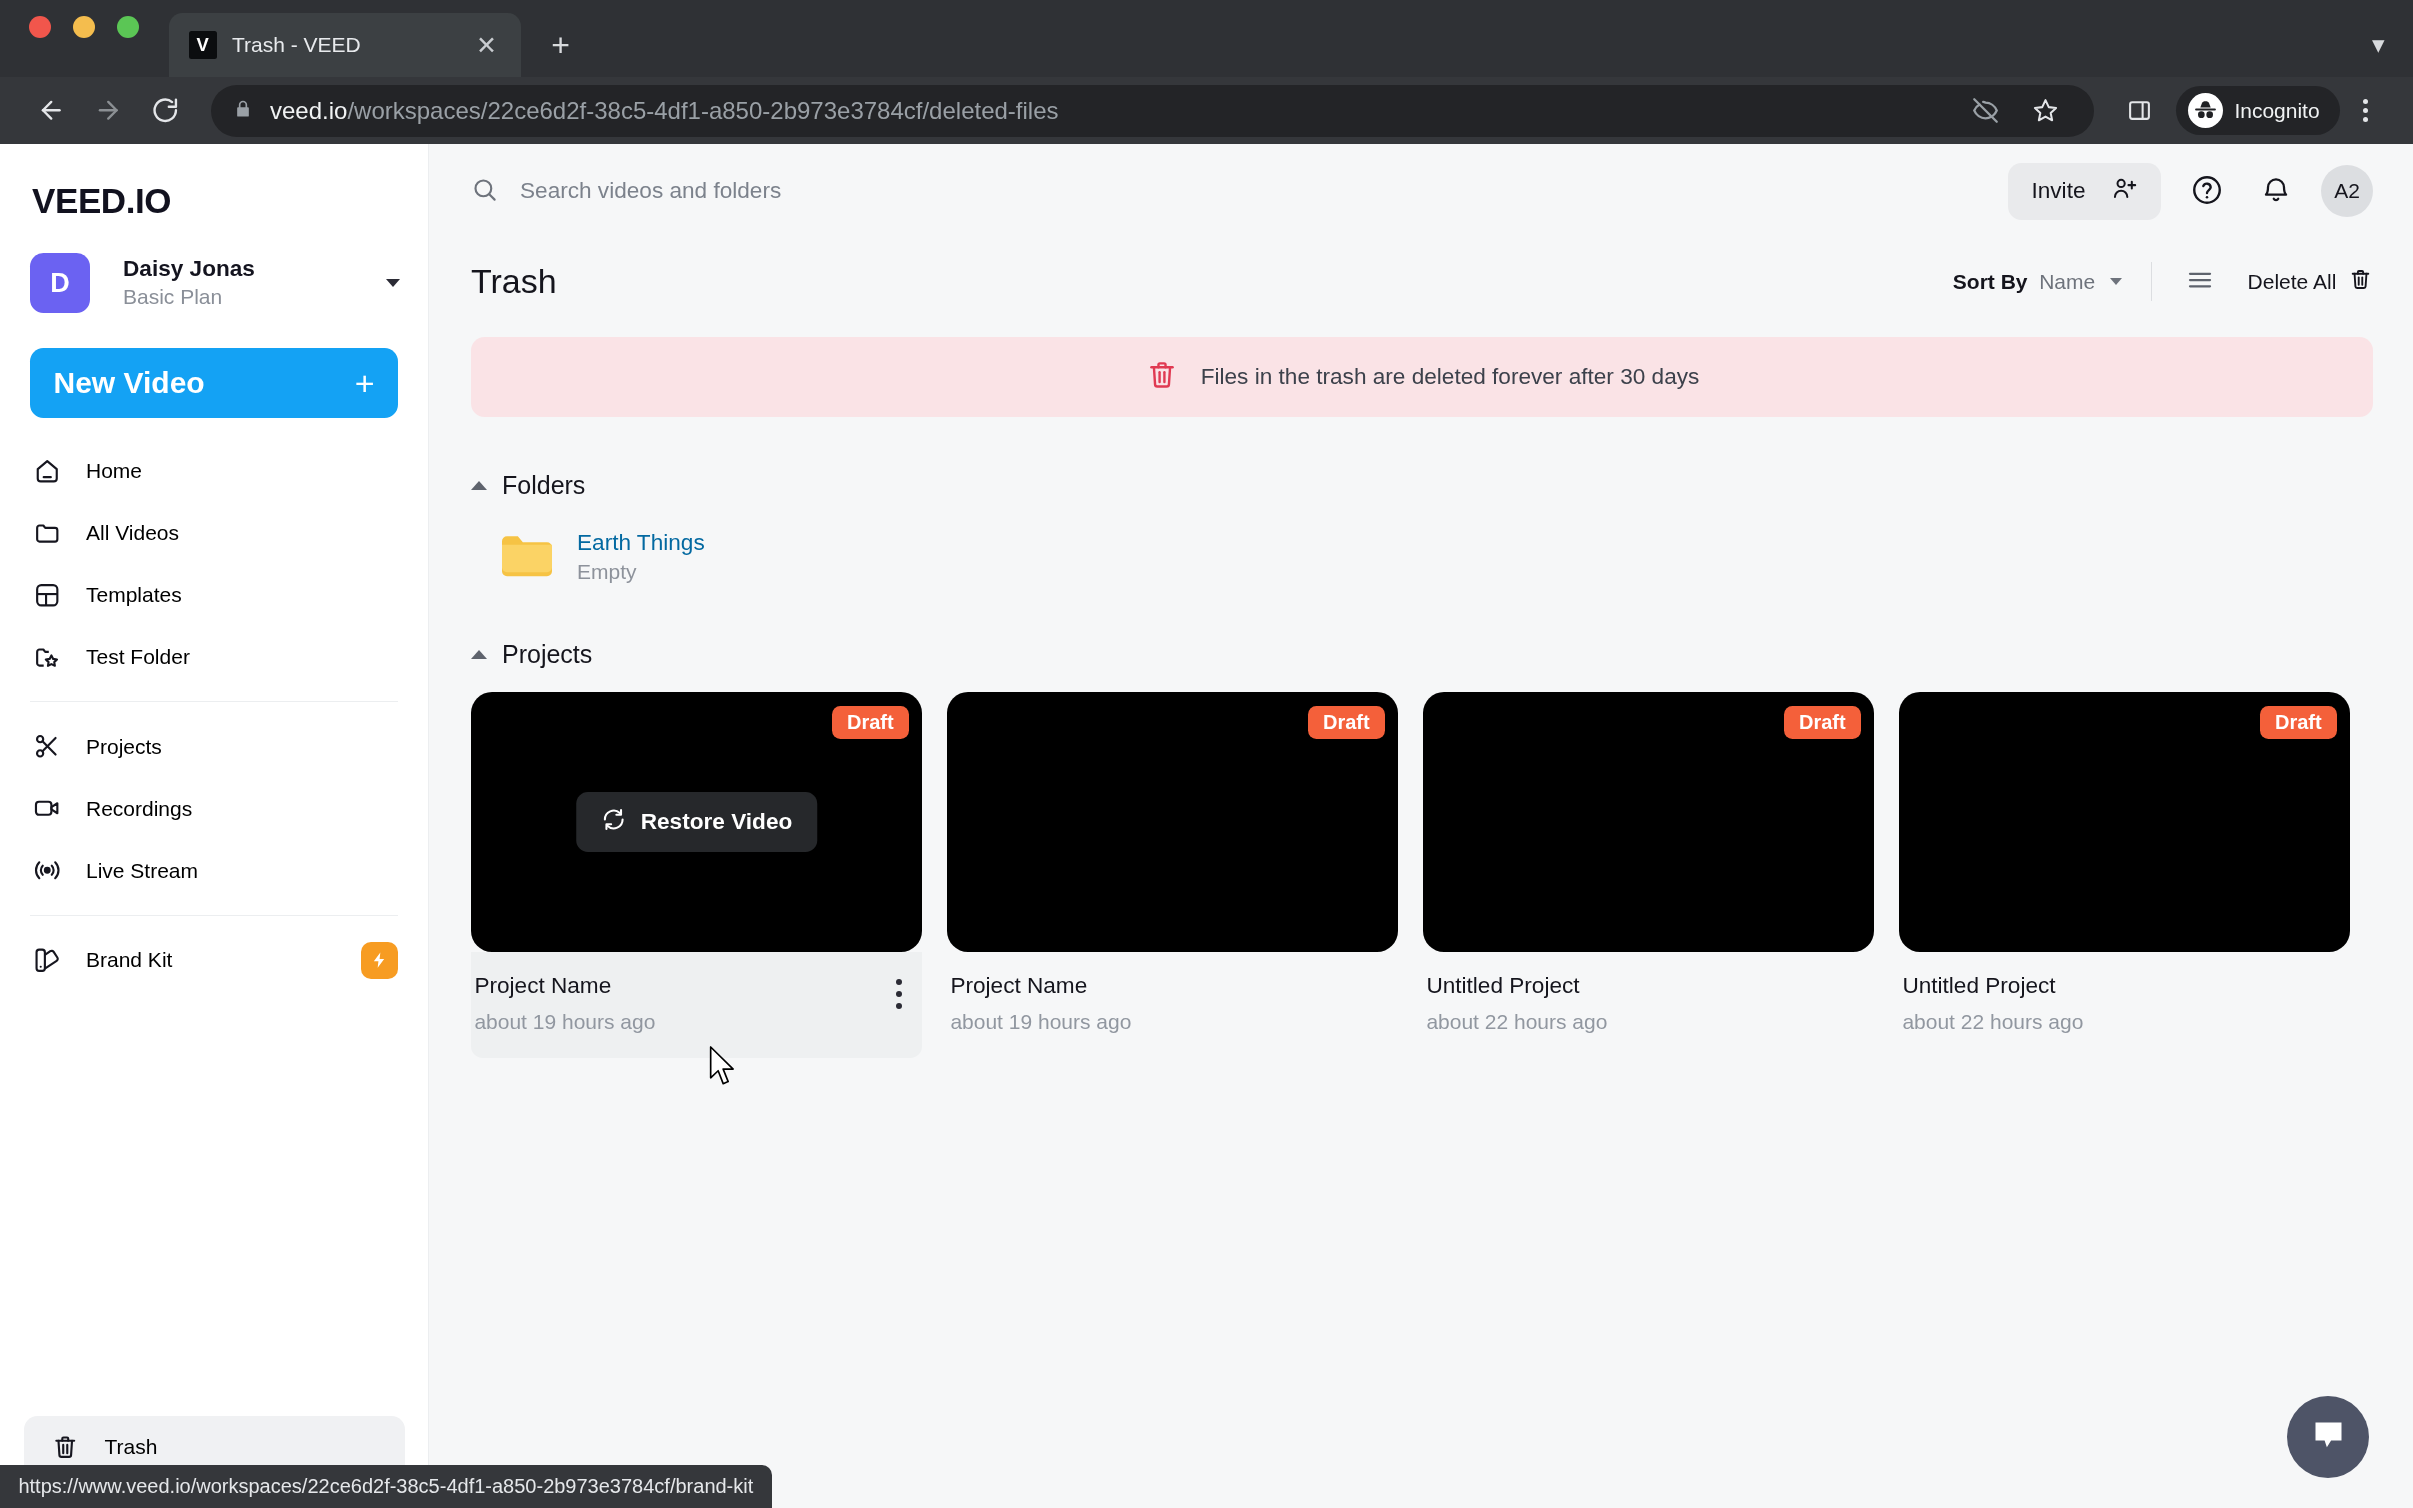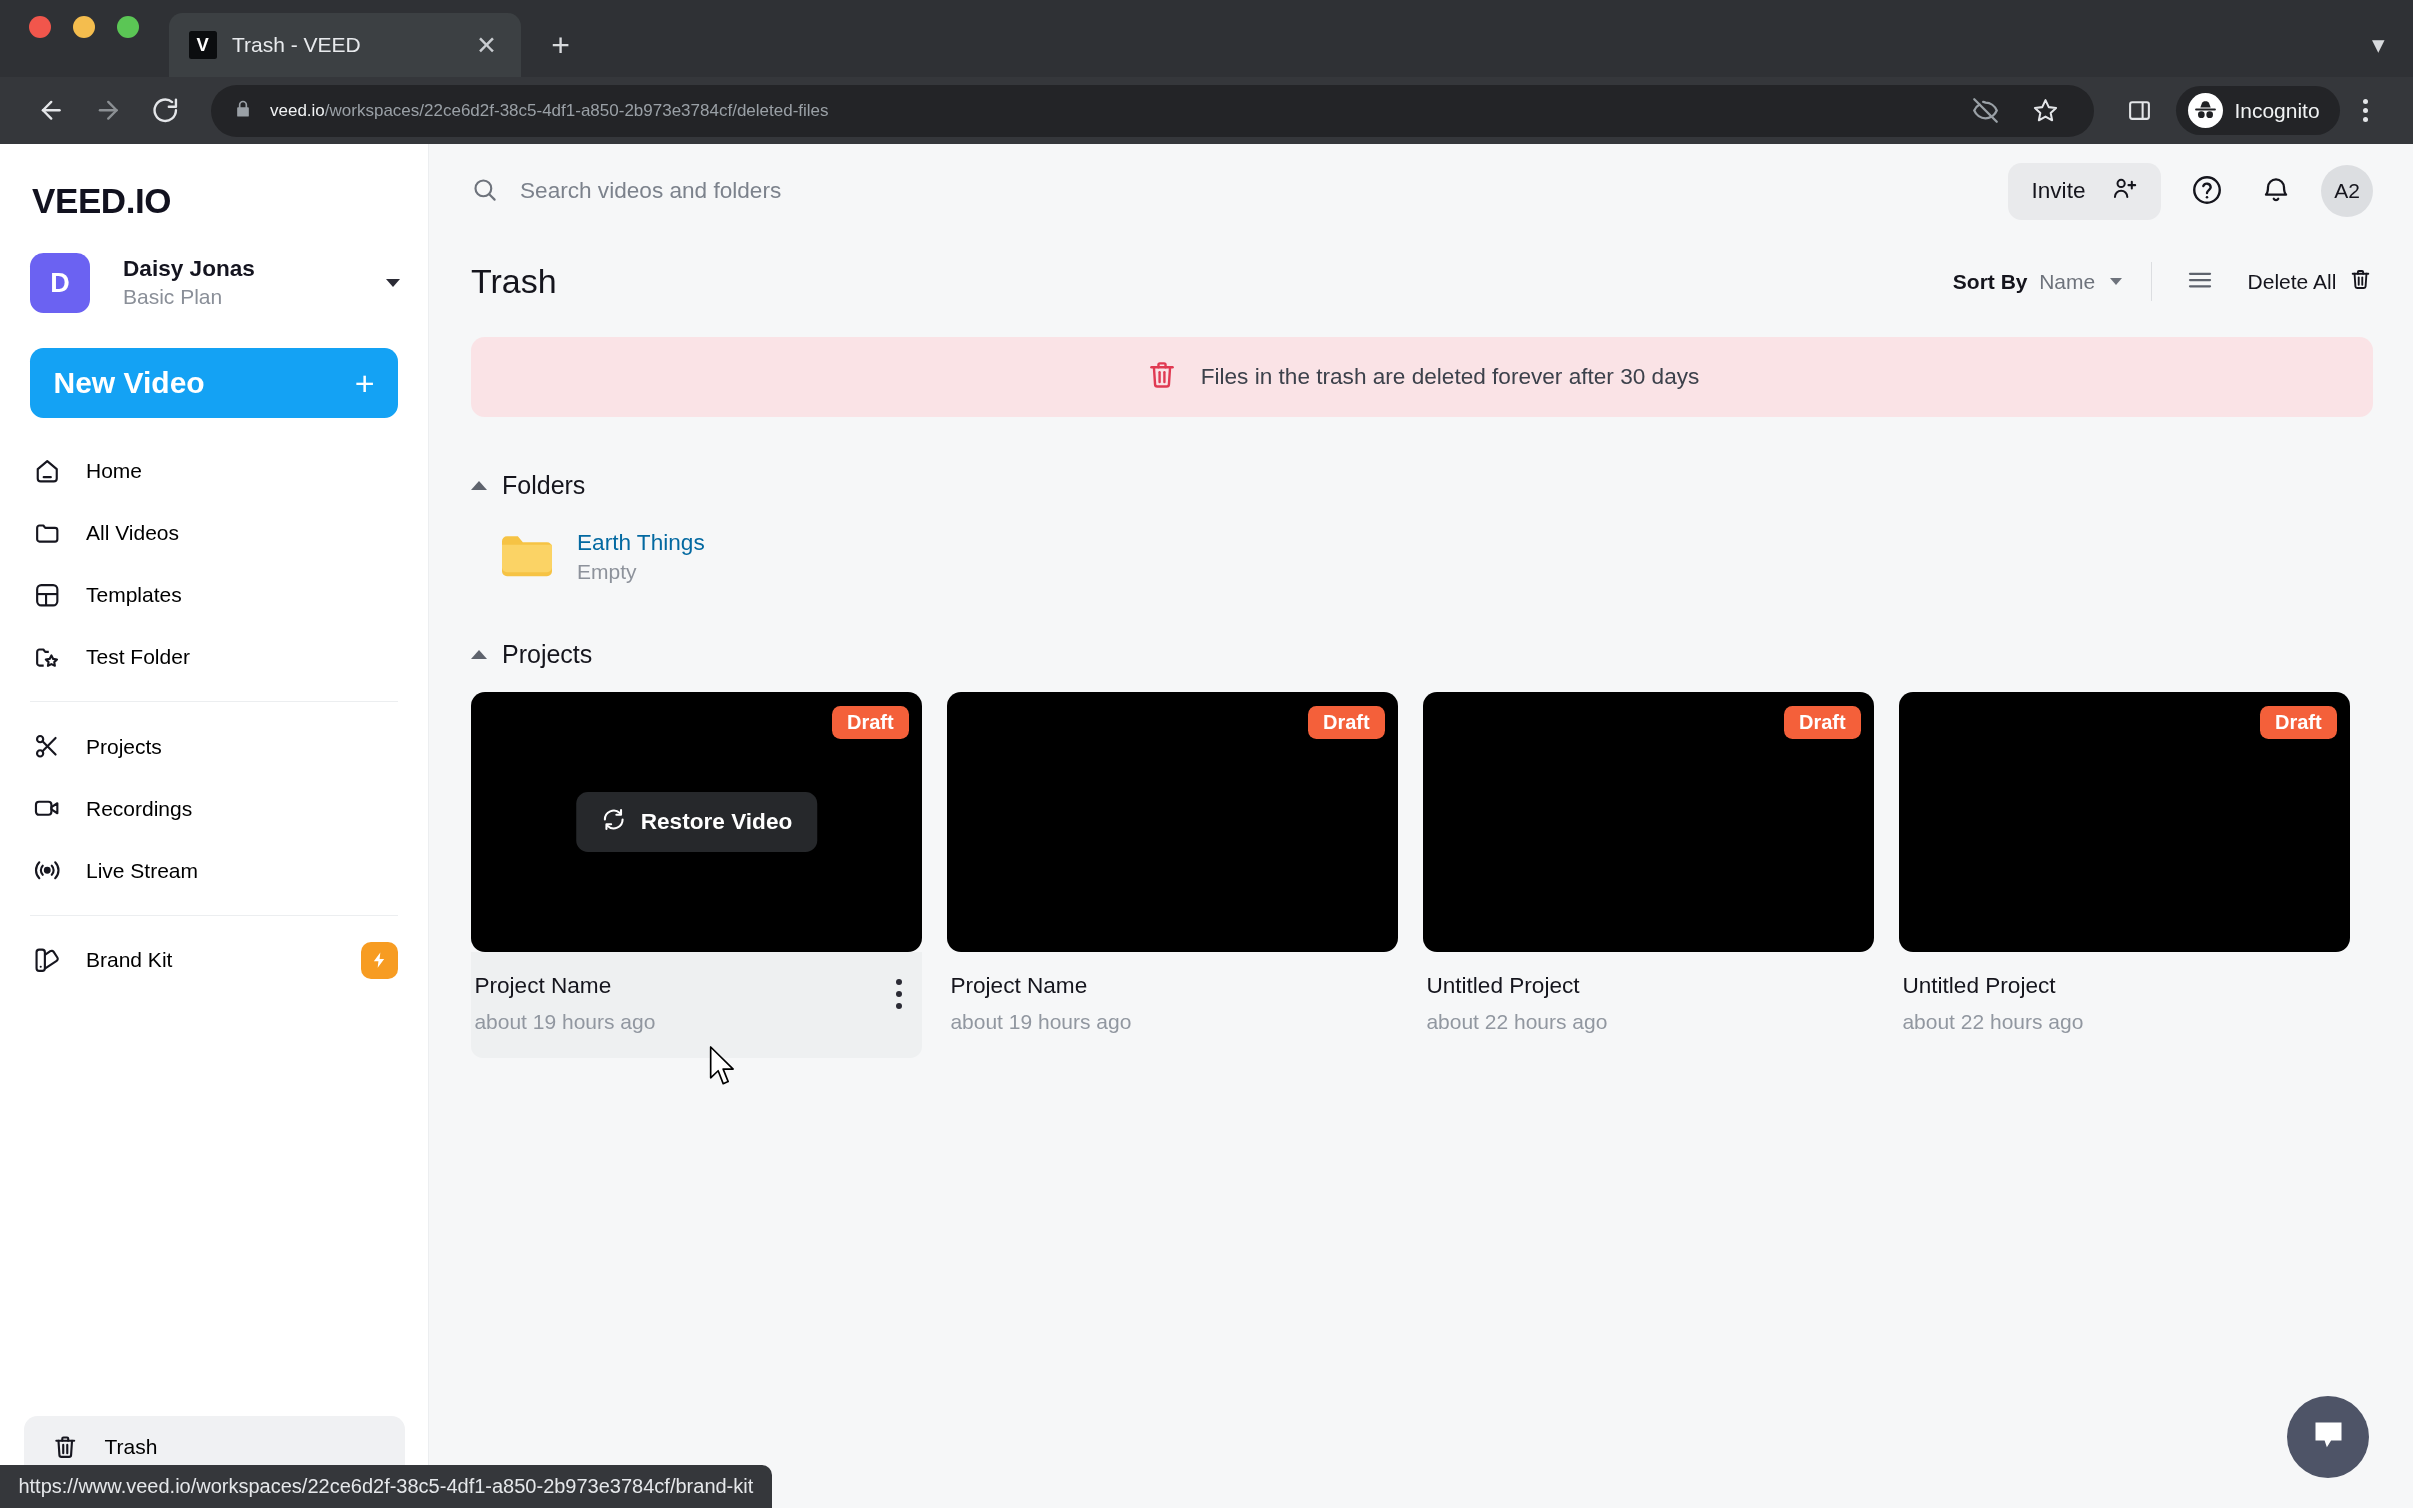--- a/index.html
+++ b/index.html
@@ -67,21 +67,21 @@
     display: flex; align-items: center; justify-content: center;
     color: #e4e6e9; flex: 0 0 auto;
   }
   .navbtn svg { display: block; }
   .omnibox {
     flex: 1; height: 52px; background: #232427; border-radius: 27px;
     display: flex; align-items: center; padding: 0 22px; margin: 0 15px;
     min-width: 0;
   }
   .lock { margin-right: 17px; flex: 0 0 auto; }
-  .urltext { font-size: 17px; white-space: nowrap; overflow: hidden; }
+  .urltext { font-size: 24px; white-space: nowrap; overflow: hidden; }
   .urltext .host { color: #f1f3f4; }
   .urltext .path { color: #9aa0a6; }
   .omni-right { display: flex; align-items: center; gap: 8.4px; margin-left: auto; flex: 0 0 auto; }
   .toolbar-icons { display: flex; align-items: center; gap: 3.4px; flex: 0 0 auto; }
   .incognito-pill {
     display: flex; align-items: center; gap: 11.7px;
     background: #232427; border-radius: 27px; height: 49px;
     padding: 0 20px 0 11.7px; margin-left: 6.7px;
   }
   .incog-circle {
@@ -199,21 +199,21 @@
   .section-title { font-size: 25px; color: #15151d; }
 
   .folder-row { display: flex; align-items: center; gap: 23.5px; margin-top: 28.5px; padding-left: 28.5px; }
   .folder-meta .fname { font-size: 22.6px; color: #0369a1; line-height: 1.3; }
   .folder-meta .fsub { font-size: 21px; color: #8d929b; line-height: 1.35; }
 
   .grid { display: flex; gap: 25px; margin-top: 23.5px; }
   .card { width: 451px; position: relative; }
   .card.hovered .card-footer { background: #eef0f1; }
   .thumb {
-    width: 100%; height: 260px; background: #000; border-radius: 14px;
+    width: 100%; height: 260px; background: #000; border-radius: 21px;
     position: relative; overflow: hidden;
   }
   .draft {
     position: absolute; top: 13.4px; right: 13.4px;
     background: #f4603a; color: #fff; font-size: 20px; font-weight: 700;
     border-radius: 8.4px; padding: 5px 15px;
   }
   .restore {
     position: absolute; left: 50%; top: 50%; transform: translate(-50%,-50%);
     background: #26282b; color: #fff; border-radius: 11.7px;

